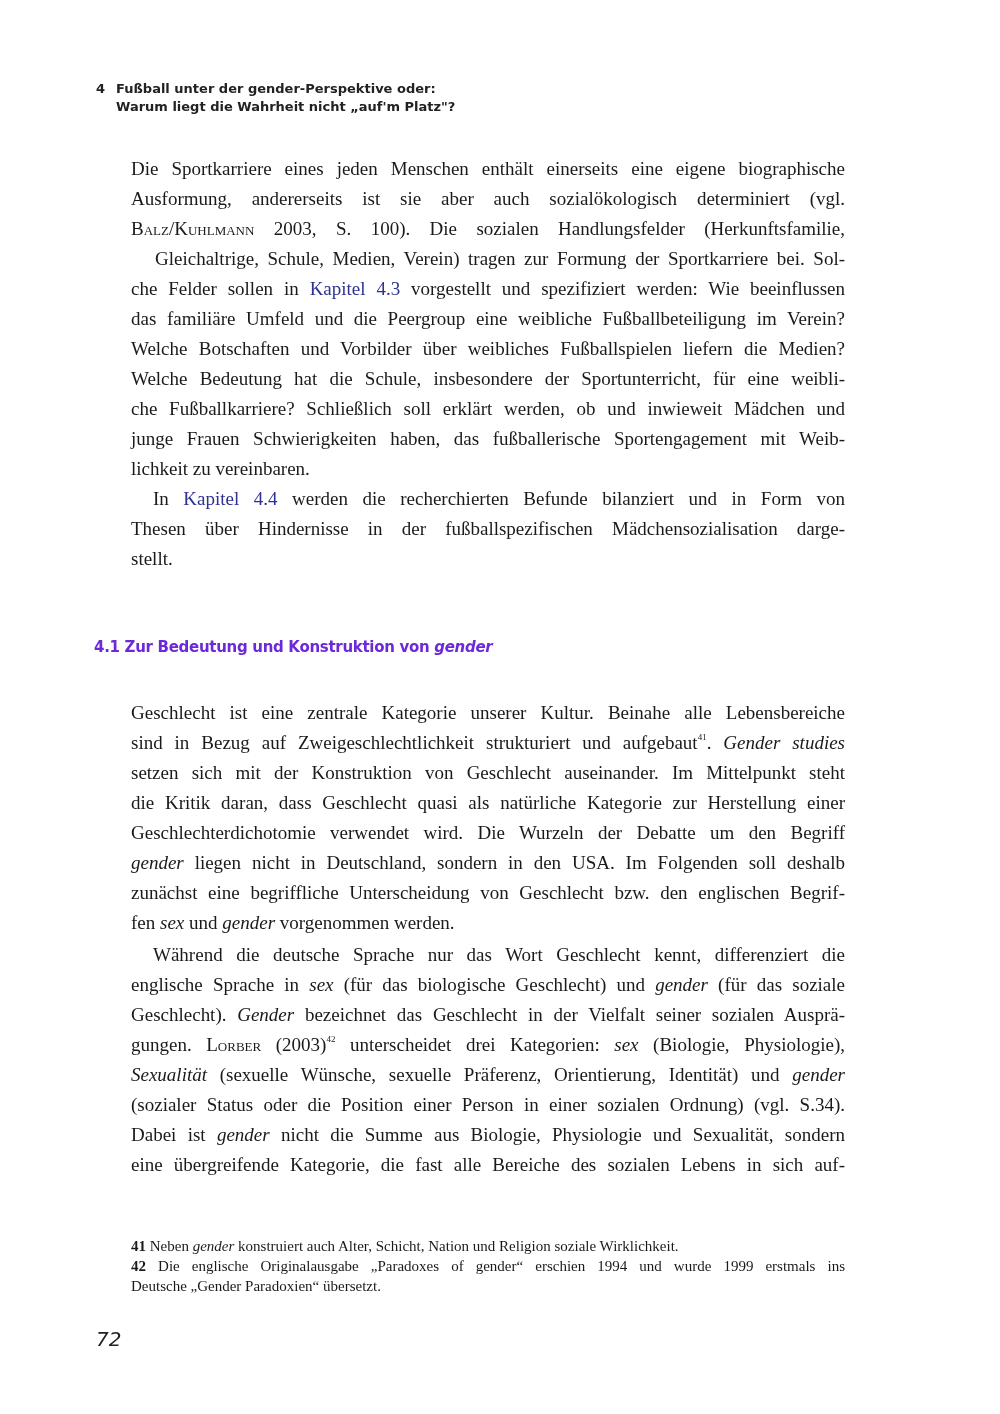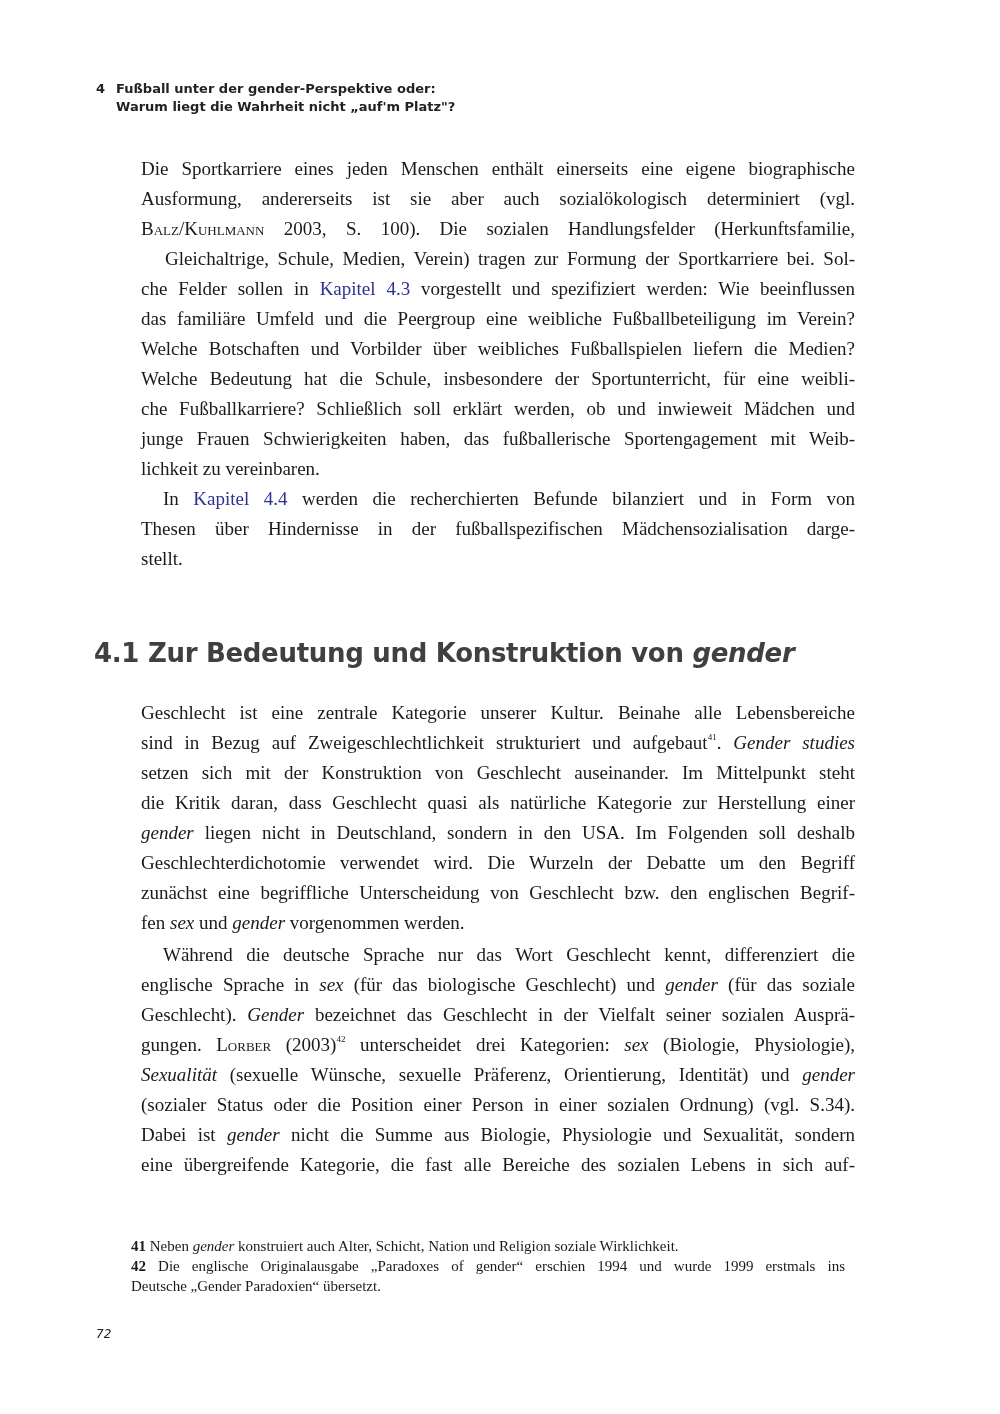--- a/index.html
+++ b/index.html
@@ -5,46 +5,46 @@
   html, body { margin: 0; padding: 0; background: #ffffff; }
   body { width: 1000px; height: 1414px; position: relative; overflow: hidden; color: #1a1a1a; }
   .running-head {
     position: absolute; left: 96px; top: 80px;
     font-family: "DejaVu Sans", sans-serif; font-weight: bold;
     font-size: 13px; line-height: 18px; color: #222;
   }
   .running-head .num { display: inline-block; width: 20px; }
   .running-head .l2 { padding-left: 20px; }
   .body-text {
-    position: absolute; left: 141px; width: 714px;
+    position: absolute; left: 131px; width: 714px;
     font-family: "Liberation Serif", serif; font-size: 19px; line-height: 30px; color: #1a1a1a;
   }
   .line { display: block; text-align: justify; text-align-last: justify; white-space: nowrap; height: 30px; }
   .line.last { text-align-last: left; }
   .line.indent { padding-left: 22px; }
   .line span { white-space: pre; }
   .link { color: #2e3192; }
   .sc { font-variant: small-caps; }
   .it { font-style: italic; }
   sup { font-size: 9px; vertical-align: 0; position: relative; top: -9px; }
   .section-heading {
     position: absolute; left: 94px; top: 638px;
-    font-family: "DejaVu Sans", sans-serif; font-weight: bold; font-size: 26px; color: #404040;
+    font-family: "DejaVu Sans", sans-serif; font-weight: bold; font-size: 15px; color: #6d28d9;
     letter-spacing: -0.3px;
   }
   .section-heading .it { font-style: italic; }
   .footnotes {
     position: absolute; left: 131px; top: 1236px; width: 714px;
     font-family: "Liberation Serif", serif; font-size: 15px; line-height: 20px; color: #1a1a1a;
   }
   .fn-line { display: block; white-space: nowrap; text-align: justify; text-align-last: justify; }
   .fn-line.last { text-align-last: left; }
   .page-number {
     position: absolute; left: 96px; top: 1327px;
-    font-family: "DejaVu Sans", sans-serif; font-style: italic; font-size: 12px; color: #222;
+    font-family: "DejaVu Sans", sans-serif; font-style: italic; font-size: 20px; color: #222;
   }
 </style>
 </head>
 <body>
 
 <div class="running-head">
   <div>
     <span class="num">4</span><span>Fußball unter der gender-Perspektive oder:</span>
   </div>
   <div class="l2">Warum liegt die Wahrheit nicht „auf'm Platz"?</div>
@@ -69,22 +69,22 @@
 
 <div class="section-heading">
   <span>4.1 Zur Bedeutung und Konstruktion von </span><span class="it">gender</span>
 </div>
 
 <div class="body-text" style="top:698px;">
   <span class="line" style="white-space: nowrap;"><span>Geschlecht ist eine zentrale Kategorie unserer Kultur. Beinahe alle Lebensbereiche</span></span>
   <span class="line" style="white-space: nowrap;"><span>sind in Bezug auf Zweigeschlechtlichkeit strukturiert und aufgebaut</span><sup>41</sup><span>. </span><span class="it">Gender studies</span></span>
   <span class="line" style="white-space: nowrap;"><span>setzen sich mit der Konstruktion von Geschlecht auseinander. Im Mittelpunkt steht</span></span>
   <span class="line" style="white-space: nowrap;"><span>die Kritik daran, dass Geschlecht quasi als natürliche Kategorie zur Herstellung einer</span></span>
+  <span class="line" style="white-space: nowrap;"><span>Geschlechterdichotomie verwendet wird. Die Wurzeln der Debatte um den Begriff</span></span>
   <span class="line" style="white-space: nowrap;"><span class="it">gender</span><span> liegen nicht in Deutschland, sondern in den USA. Im Folgenden soll deshalb</span></span>
-  <span class="line" style="white-space: nowrap;"><span>Geschlechterdichotomie verwendet wird. Die Wurzeln der Debatte um den Begriff</span></span>
   <span class="line" style="white-space: nowrap;"><span>zunächst eine begriffliche Unterscheidung von Geschlecht bzw. den englischen Begrif-</span></span>
   <span class="line last"><span>fen </span><span class="it">sex</span><span> und </span><span class="it">gender</span><span> vorgenommen werden.</span></span>
 </div>
 
 <div class="body-text" style="top:940px;">
   <span class="line indent" style="white-space: nowrap;"><span>Während die deutsche Sprache nur das Wort Geschlecht kennt, differenziert die</span></span>
   <span class="line" style="white-space: nowrap;"><span>englische Sprache in </span><span class="it">sex</span><span> (für das biologische Geschlecht) und </span><span class="it">gender</span><span> (für das soziale</span></span>
   <span class="line" style="white-space: nowrap; letter-spacing: -0.000183824px;"><span>Geschlecht). </span><span class="it">Gender</span><span> bezeichnet das Geschlecht in der Vielfalt seiner sozialen Ausprä-</span></span>
   <span class="line" style="white-space: nowrap; letter-spacing: -0.000188253px;"><span>gungen. </span><span class="sc">Lorber</span><span> (2003)</span><sup>42</sup><span> unterscheidet drei Kategorien: </span><span class="it">sex</span><span> (Biologie, Physiologie),</span></span>
   <span class="line" style="white-space: nowrap;"><span class="it">Sexualität</span><span> (sexuelle Wünsche, sexuelle Präferenz, Orientierung, Identität) und </span><span class="it">gender</span></span>

